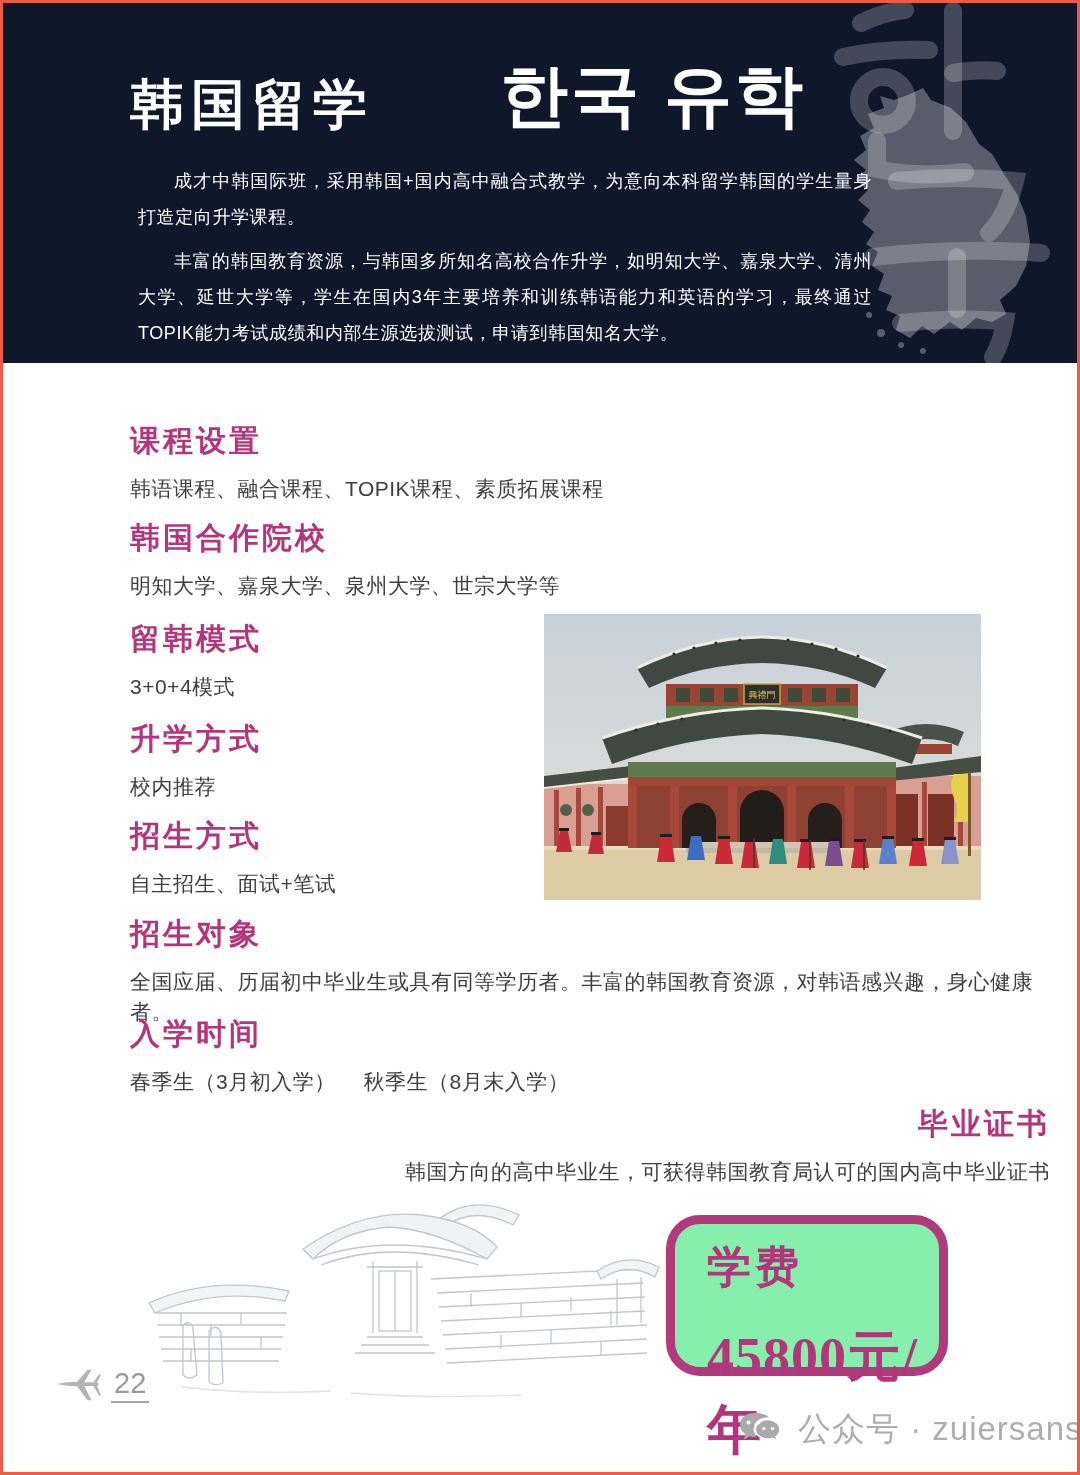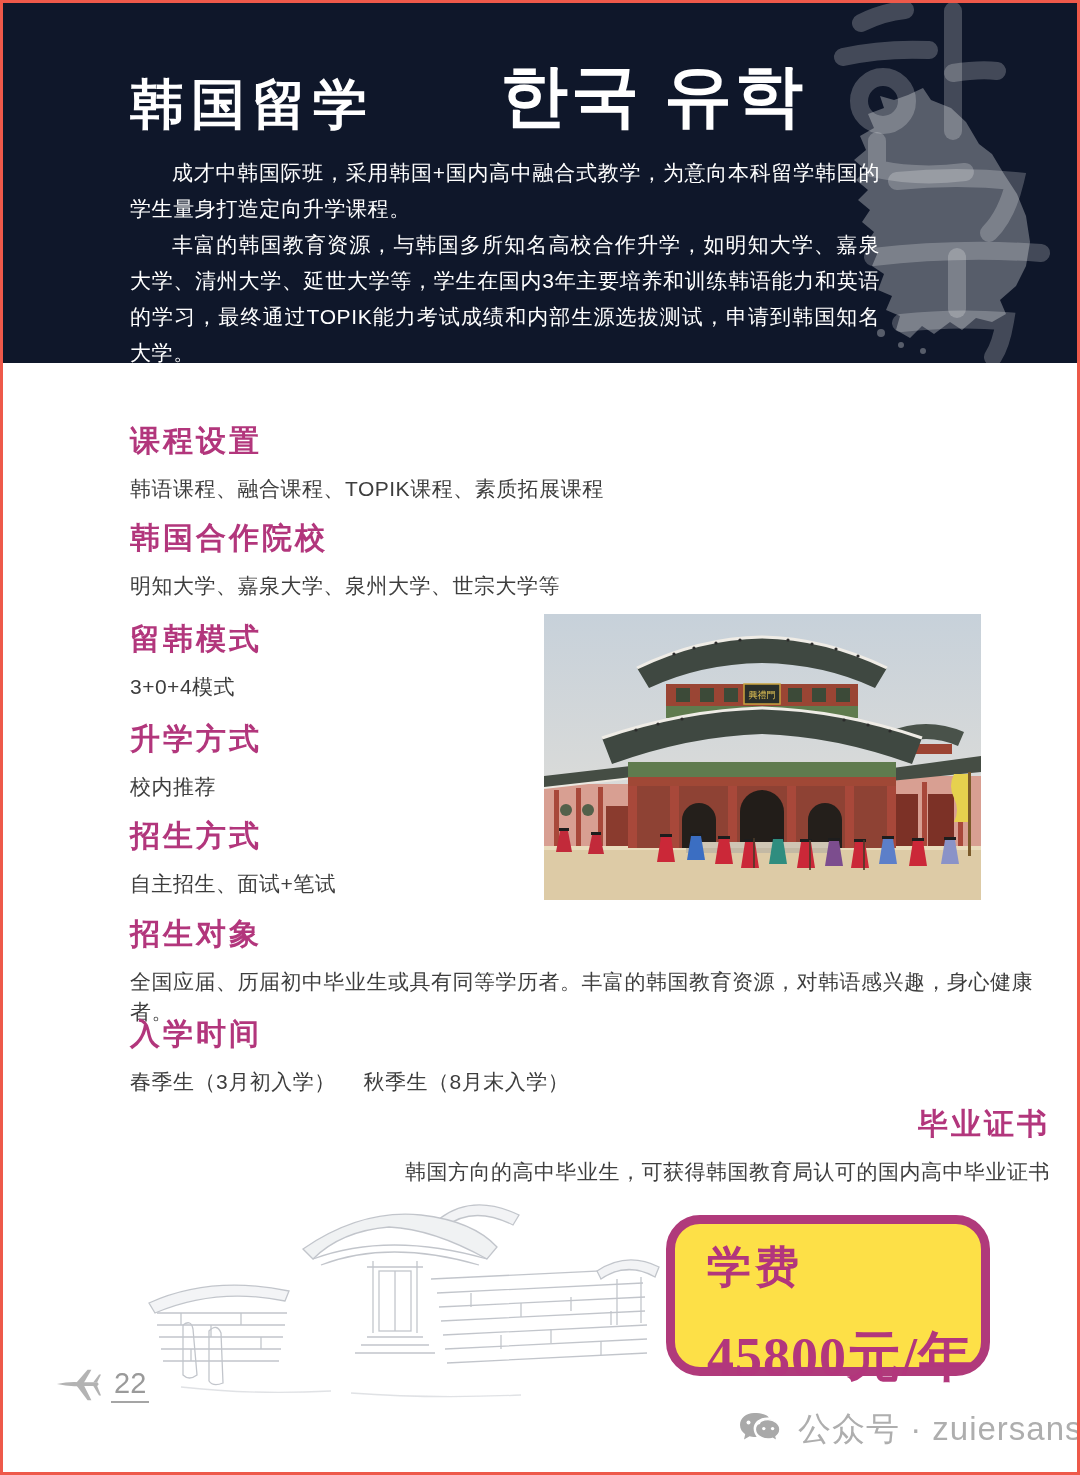--- a/index.html
+++ b/index.html
@@ -8,37 +8,37 @@
     background:#ffffff; border:3px solid #ee594a; overflow:hidden;
     font-family:"Liberation Sans","DejaVu Sans",sans-serif;
   }
   
   .header{position:absolute; left:0; top:0; width:1074px; height:360px; background:#0f172a;}
   .title-zh{position:absolute; left:127px; top:66px; font-size:54px; font-weight:bold;
     color:#fff; letter-spacing:7px; white-space:nowrap;}
   .title-kr{position:absolute; left:497px; top:48px; font-size:68px; font-weight:bold;
     color:#fff; letter-spacing:3px; white-space:nowrap;text-align:center;}
   .header-paras{position:absolute; left:127px; top:152px; width:750px;}
-  .header-paras p{margin:0; color:#fff; font-size:21px; letter-spacing:0.6px;
+  .header-paras p{margin:8px; color:#fff; font-size:18px; letter-spacing:0.6px;
     line-height:36px; text-indent:2em; text-align:justify;}
   .header-art{position:absolute; left:0; top:0; width:1074px; height:360px; pointer-events:none;}
   
   .section{position:absolute; left:127px; width:920px;}
   .section h2{margin:0 0 12px 0; font-family:"Liberation Serif","DejaVu Serif",serif;
     font-size:30px; font-weight:bold; color:#b2367c; letter-spacing:3px;}
   .sec-body{font-size:21px; color:#3e3e3e; letter-spacing:0.5px; line-height:30px;}
   .s0{top:418px;} .s1{top:515px;} .s2{top:616px;} .s3{top:716px;}
   .s4{top:813px;} .s5{top:911px;} .s6{top:1011px;} .s7{top:1101px;text-align:right;}
   
   .palace-photo{position:absolute; left:541px; top:611px; width:437px; height:286px;}
   .hanok-sketch{position:absolute; left:118px; top:1172px; width:545px; height:235px;}
   
-  .tuition-box{position:absolute; left:663px; top:1212px; width:324px; height:161px;
+  .tuition-box{position:absolute; left:663px; top:1212px; width:282px; height:161px;
     box-sizing:border-box; border:9px solid #b03a7b; border-radius:34px;
-    padding:14px 0 0 32px; background:#fde047;}
+    padding:14px 0 0 32px; background:#86efac;}
   .tuition-label{font-family:"Liberation Serif","DejaVu Serif",serif; font-weight:bold;
     font-size:44px; color:#b2367c; letter-spacing:4px;}
   .tuition-amount{font-family:Liberation Serif, serif; font-weight:bold;
     font-size:54px; color:#b2367c; margin-top:24px; letter-spacing:1px;}
   
   .pagenum-wrap{position:absolute; left:52px; top:1362px; display:flex; align-items:center; gap:10px;}
   .pagenum{font-size:29px; color:#9a9a9a; border-bottom:2px solid #a5a5a5; padding:0 3px 1px 3px;}
   .wechat-footer{position:absolute; left:735px; top:1404px; display:flex; align-items:center; gap:14px;}
   .wechat-text{font-size:33px; color:#aeaeae; letter-spacing:1px; white-space:nowrap;}
 </style>

